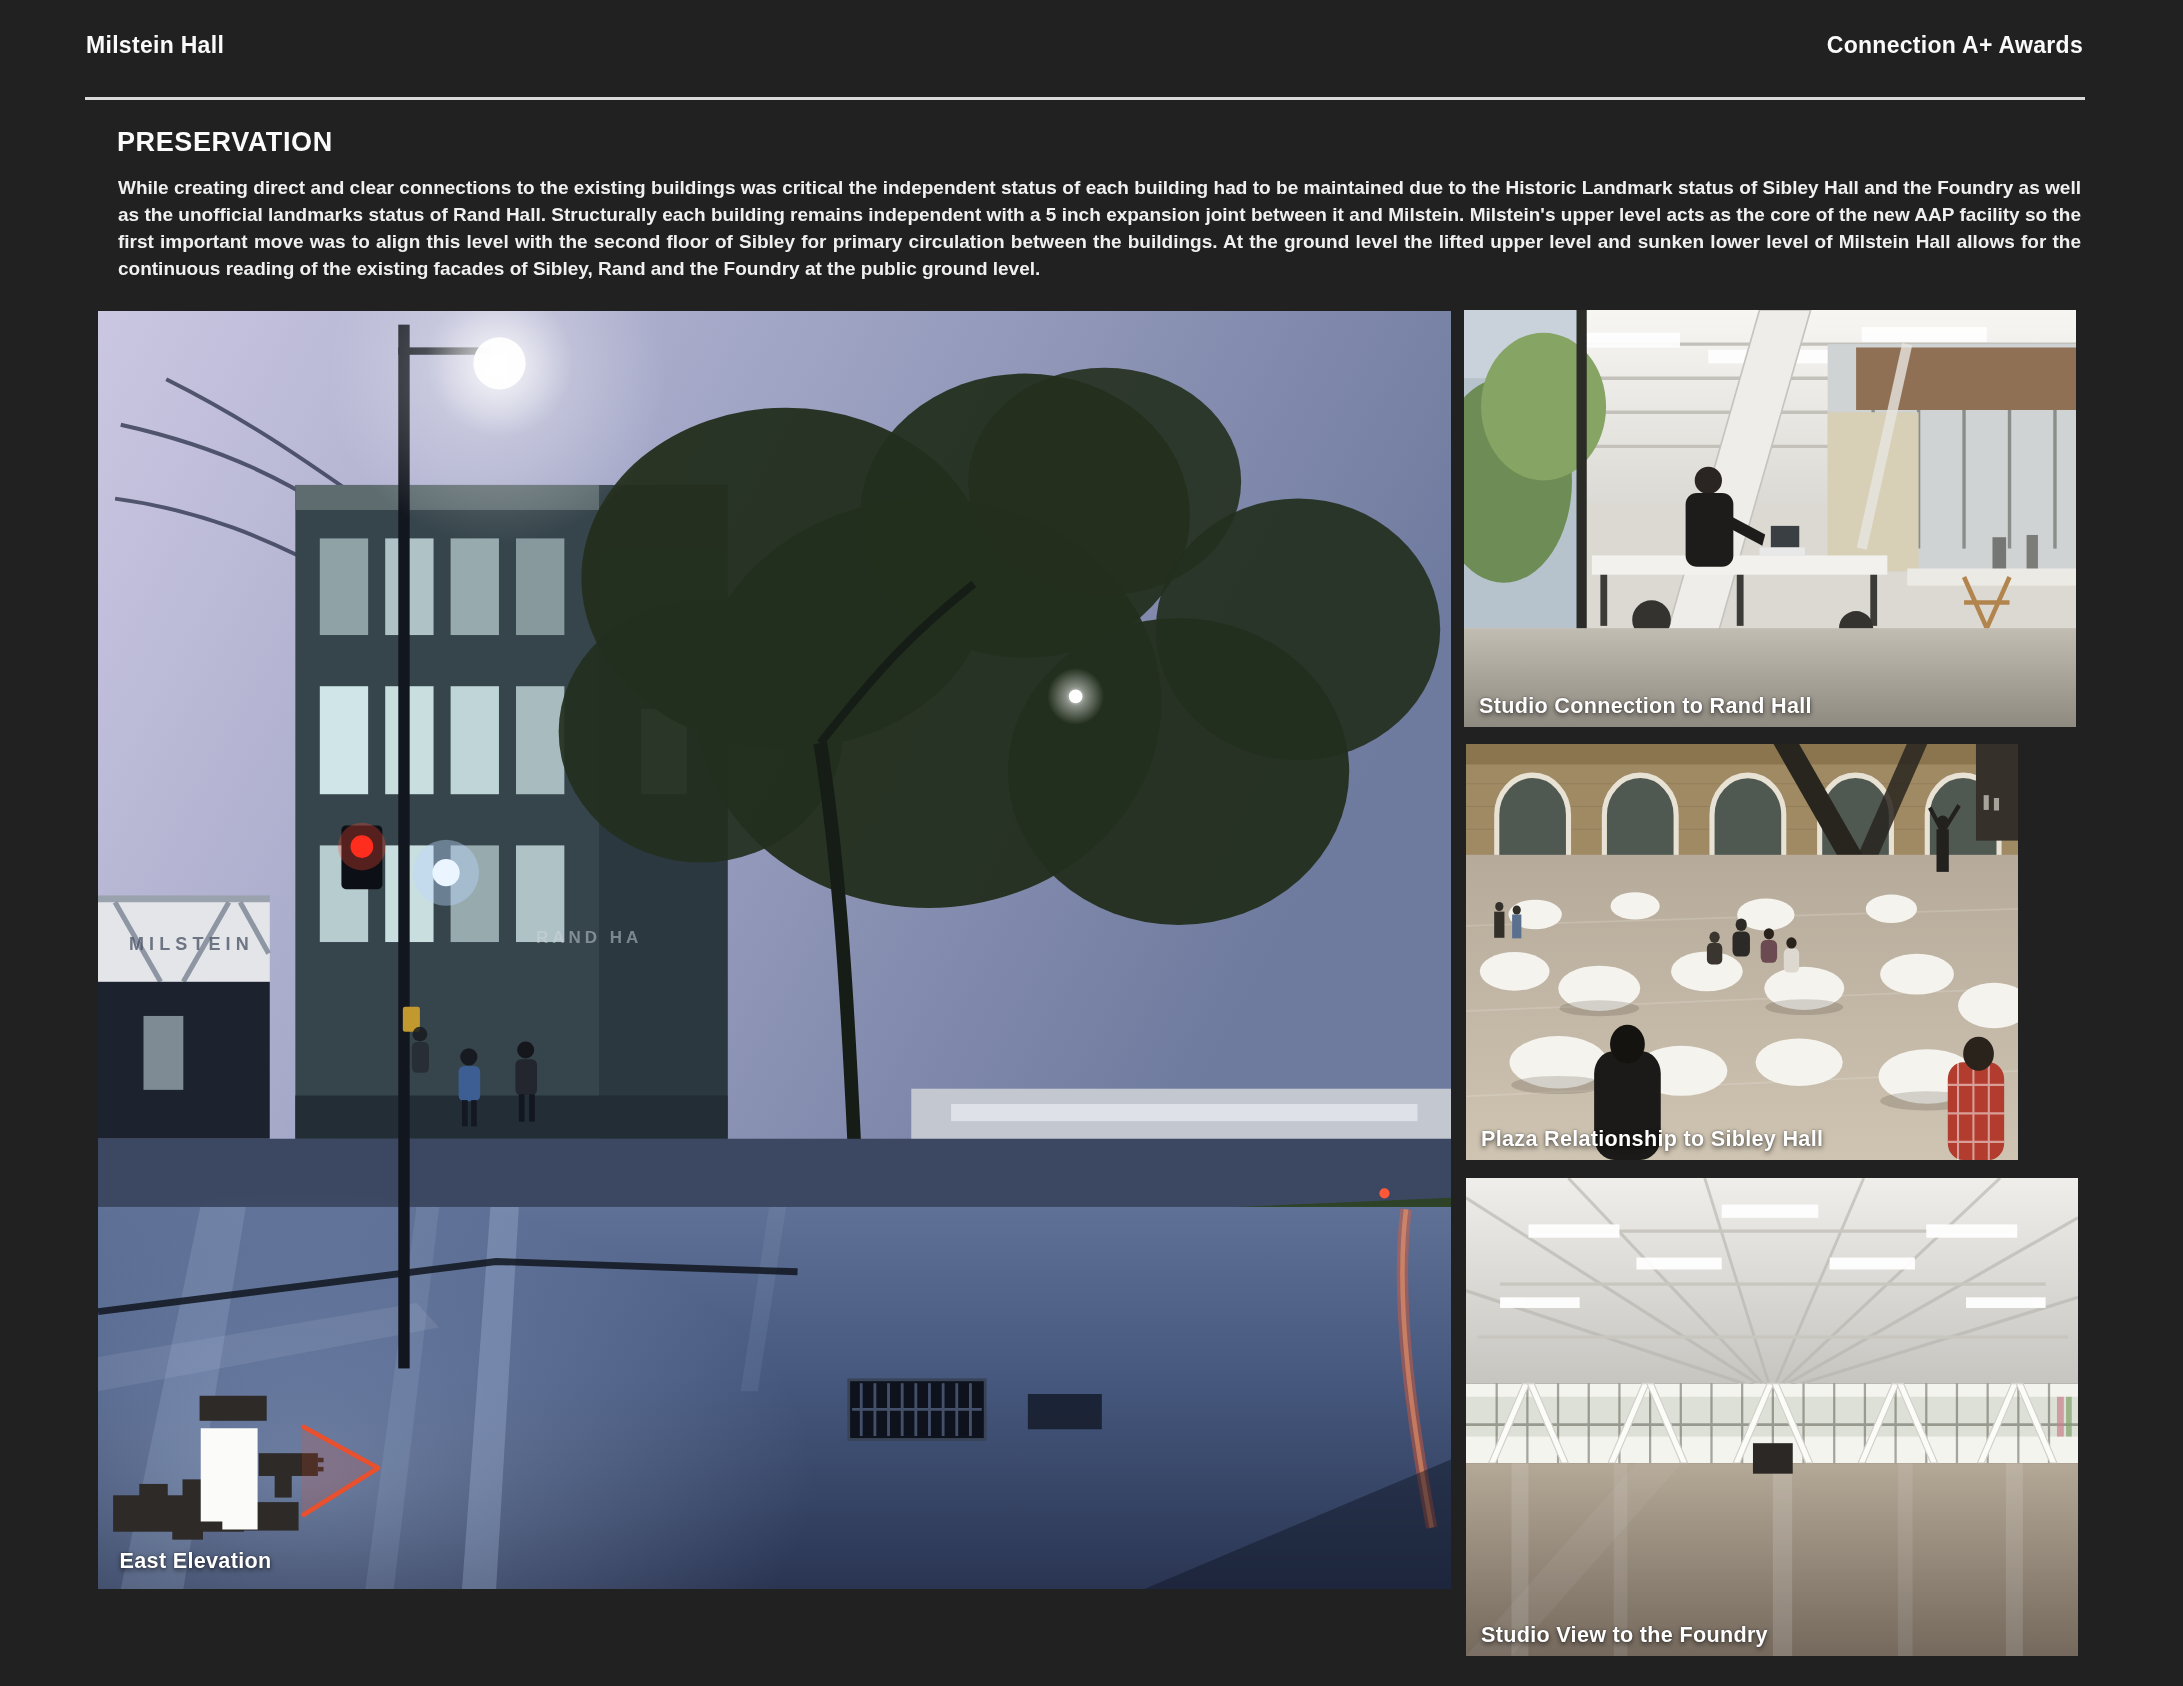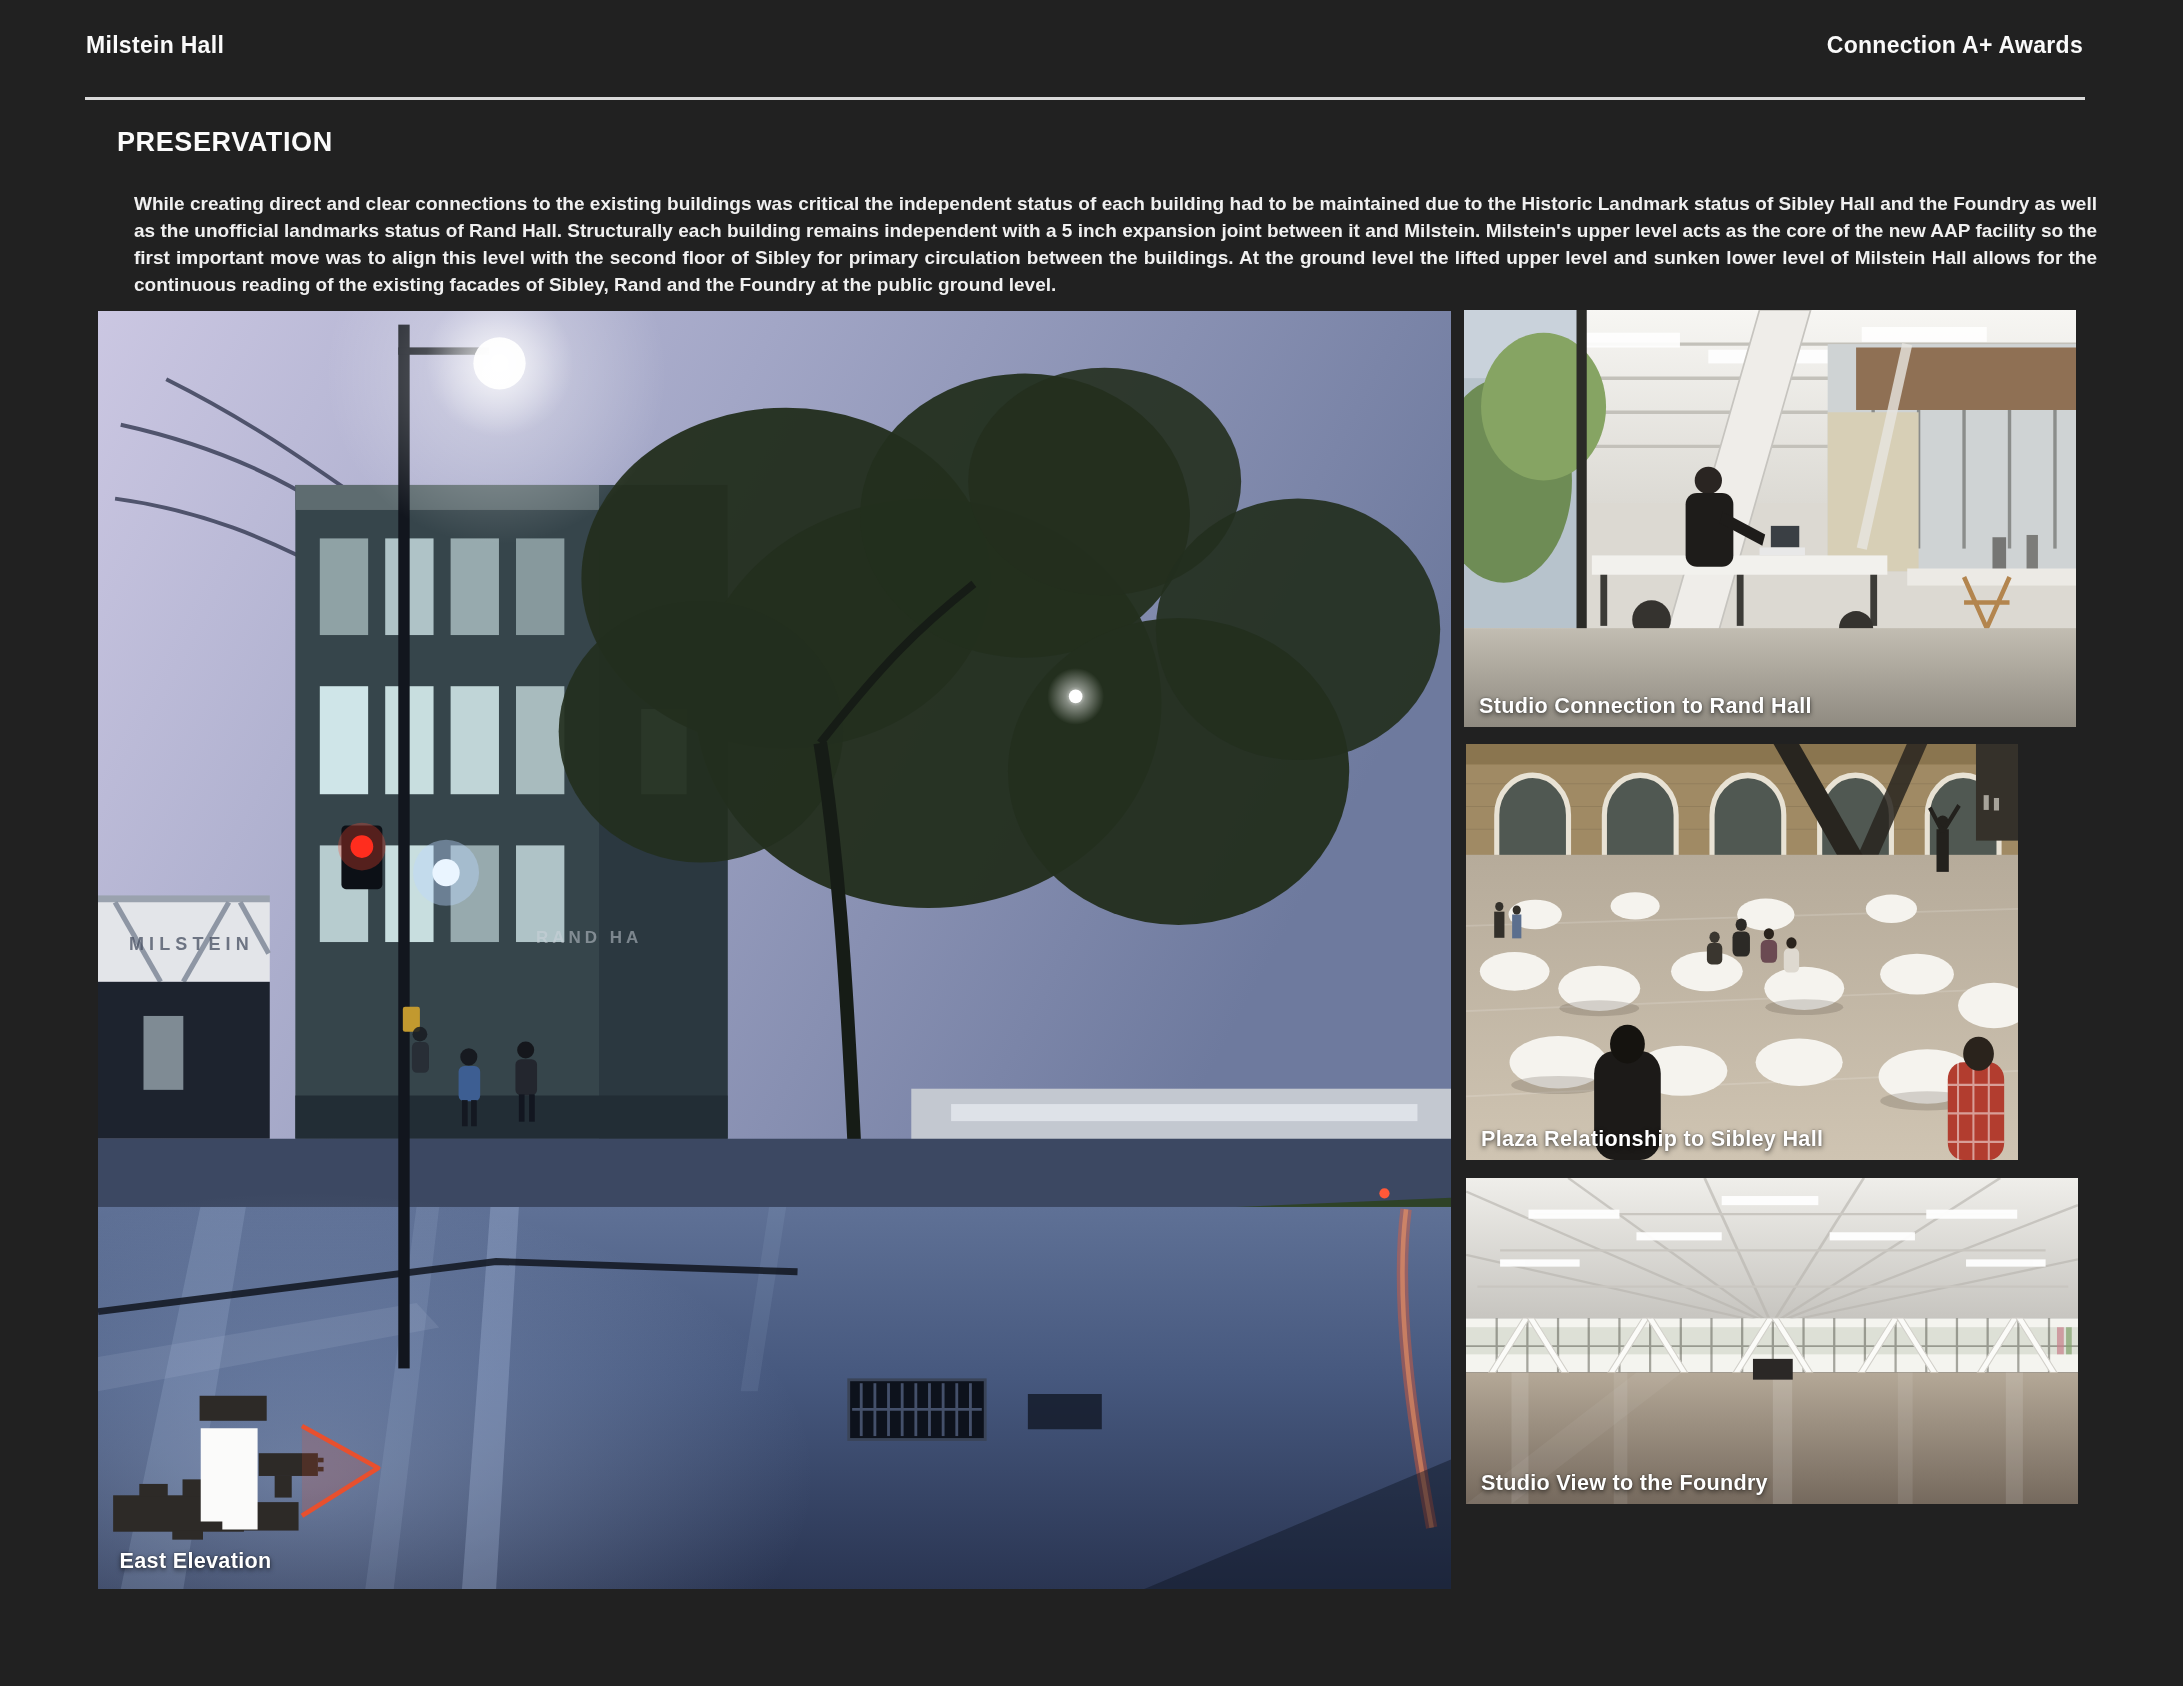--- a/index.html
+++ b/index.html
@@ -3,28 +3,28 @@
 <meta charset="utf-8">
 <style>
   html,body{margin:0;padding:0;background:#212121}
   .page{position:relative;width:2183px;height:1687px;background:#212121;overflow:hidden;
         font-family:"Liberation Sans",sans-serif;color:#f2f2f2}
   .hdr{position:absolute;top:32px;font-size:23px;font-weight:bold;color:#fafafa;letter-spacing:0.3px;white-space:nowrap}
   .hdr-left{left:86px}
   .hdr-right{right:100px}
   .divider{position:absolute;left:85px;top:97px;width:2000px;height:2.8px;background:#d9d9d9}
   .section-title{position:absolute;left:117px;top:127px;font-size:27px;font-weight:bold;color:#fbfbfb;letter-spacing:0.6px}
-  .body-text{position:absolute;left:118px;top:174px;width:1963px;margin:16px;font-size:19px;line-height:27px;
+  .body-text{position:absolute;left:118px;top:174px;width:1963px;margin:0;font-size:19px;line-height:27px;
              font-weight:bold;color:#f0f0f0;text-align:justify}
   .photo{position:absolute;margin:0;overflow:hidden;background:#333}
   .photo-art{position:absolute;left:0;top:0;width:100%;height:100%;display:block}
   .main-photo{left:98px;top:311px;width:1353px;height:1278px}
   .p1{left:1464px;top:310px;width:612px;height:417px}
   .p2{left:1466px;top:744px;width:552px;height:416px}
-  .p3{left:1466px;top:1178px;width:612px;height:326px}
+  .p3{left:1466px;top:1178px;width:612px;height:478px}
   .photo-caption{position:absolute;left:15px;bottom:8px;font-size:21.6px;font-weight:bold;color:#fff;
                  letter-spacing:0.3px;text-shadow:0 1.7px 5.7px rgba(0,0,0,.6),0 0 1.7px rgba(0,0,0,.45);white-space:nowrap}
   .main-cap{left:21.6px;bottom:15px}
   .diagram{position:absolute;left:13.6px;top:1083px;width:273px;height:148px}
   .sign{position:absolute;font-weight:bold;white-space:nowrap}
   .sign-rand{left:438px;top:617px;font-size:17px;letter-spacing:4px;color:rgba(205,212,220,.5)}
   .sign-milstein{left:31px;top:623px;font-size:18px;letter-spacing:5.1px;color:rgba(70,78,96,.75)}
 </style>
 </head>
 <body>

